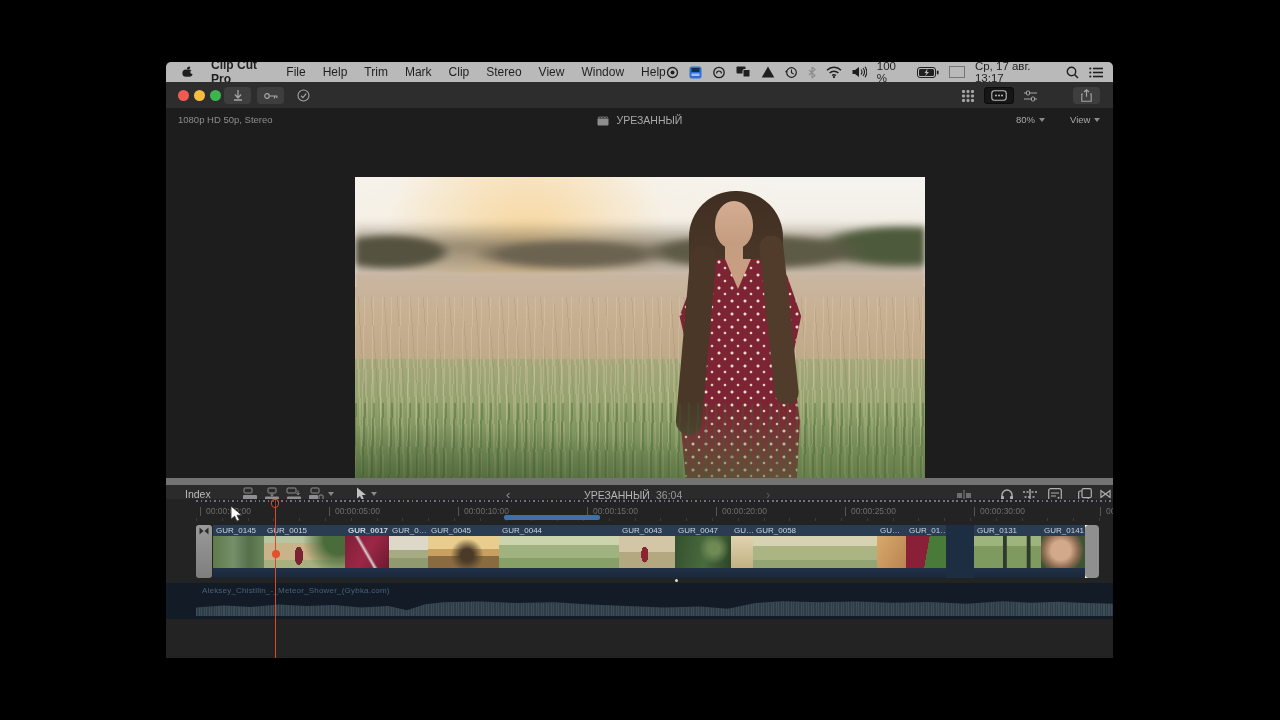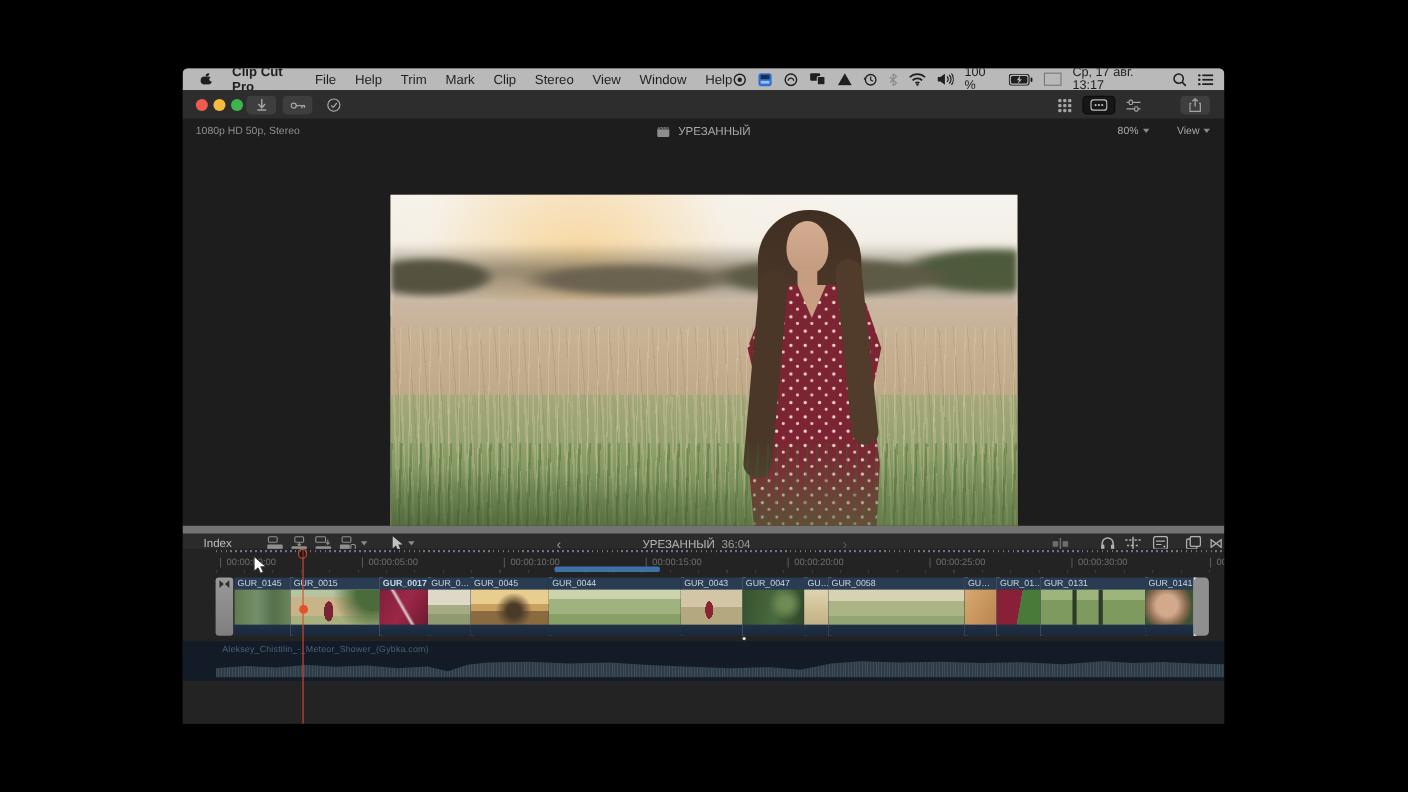--- a/index.html
+++ b/index.html
@@ -508,21 +508,21 @@
       <div class="clip" style="left:711px;width:29px;">
           <span class="cname">GU…</span>
           <div class="cthumb t11"></div>
           <div class="caud"></div>
         </div>
       <div class="clip" style="left:740px;width:40px;">
           <span class="cname">GUR_01…</span>
           <div class="cthumb t12"></div>
           <div class="caud"></div>
         </div>
-      <div class="clip" style="left:780px;width:95px;">
+      <div class="clip" style="left:780px;width:95px;padding-left:28px;">
           <span class="cname">GUR_0131</span>
           <div class="cthumb t13"></div>
           <div class="caud"></div>
         </div>
       <div class="clip" style="left:875px;width:44px;">
           <span class="cname">GUR_0141</span>
           <div class="cthumb t14"></div>
           <div class="caud"></div>
         </div>
       <div class="trans-bar" style="left:919px;width:14px;background:#8f8f8f;border-radius:4px;"></div>

